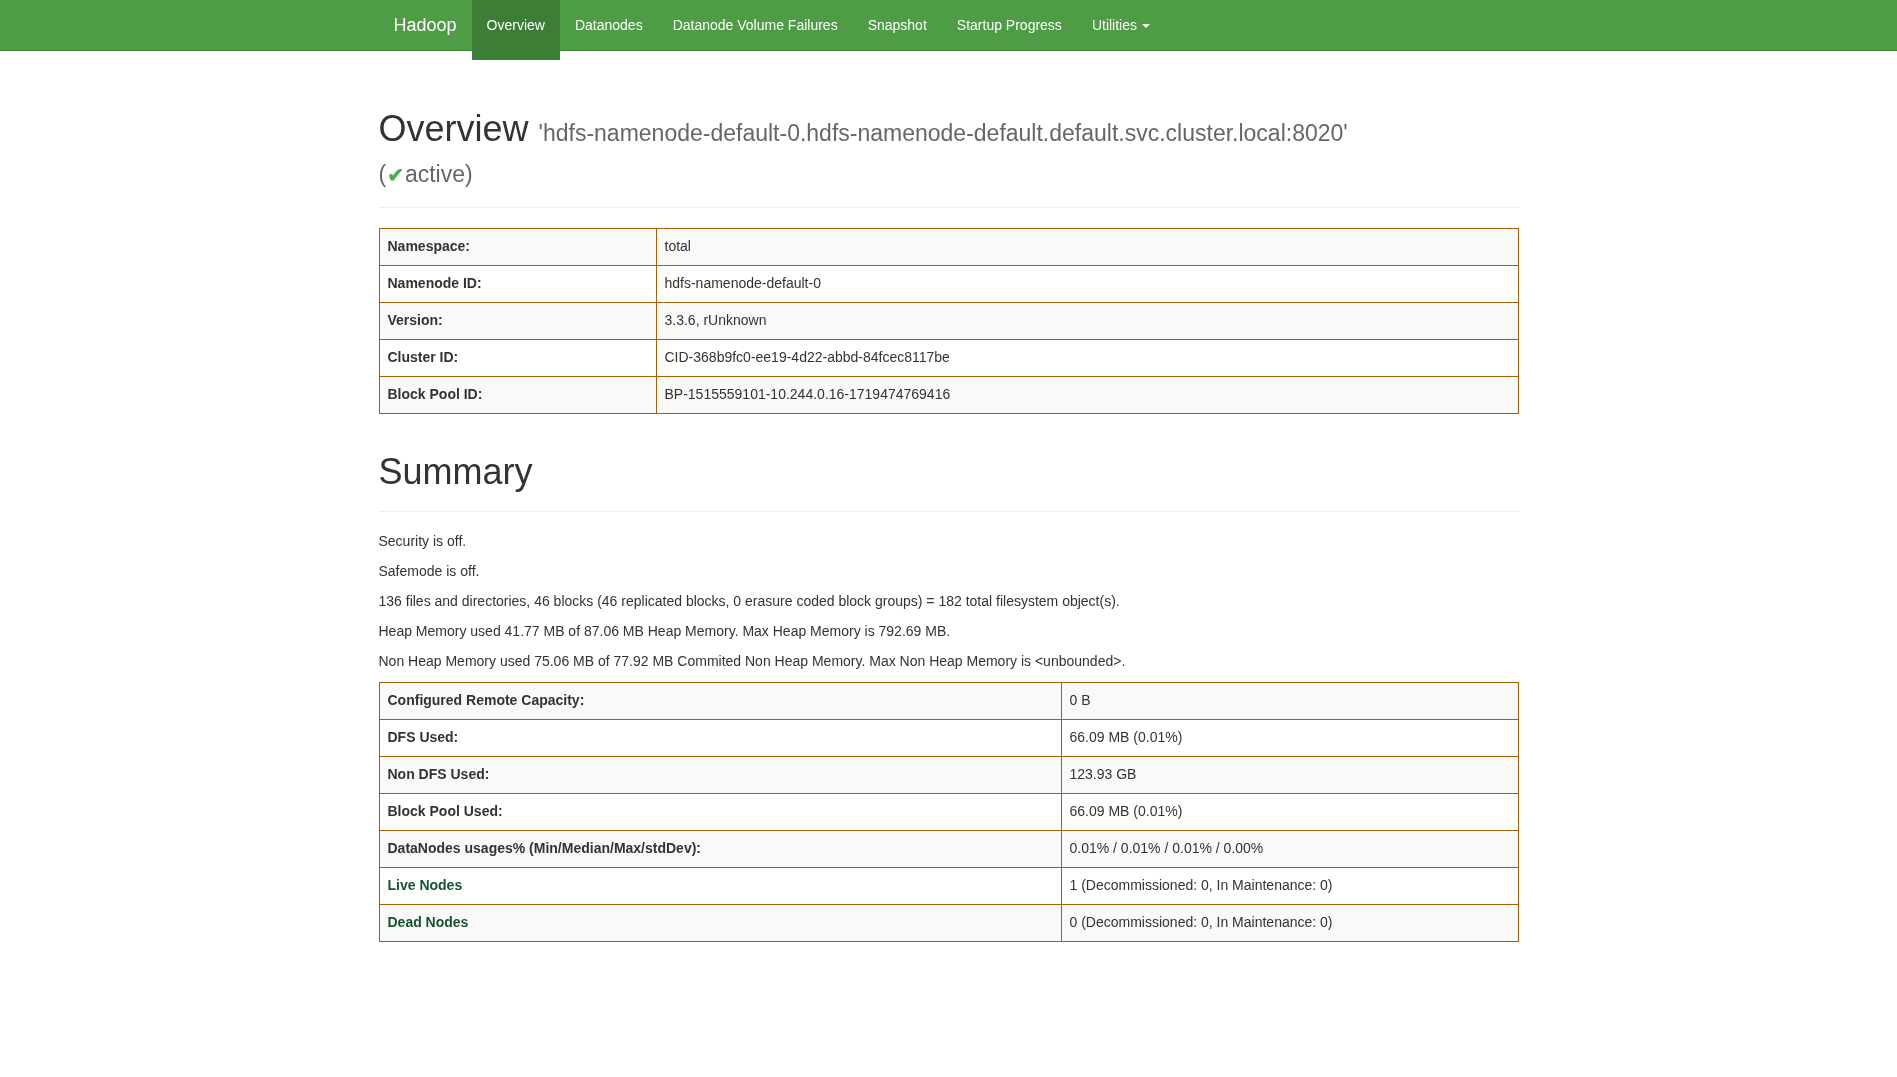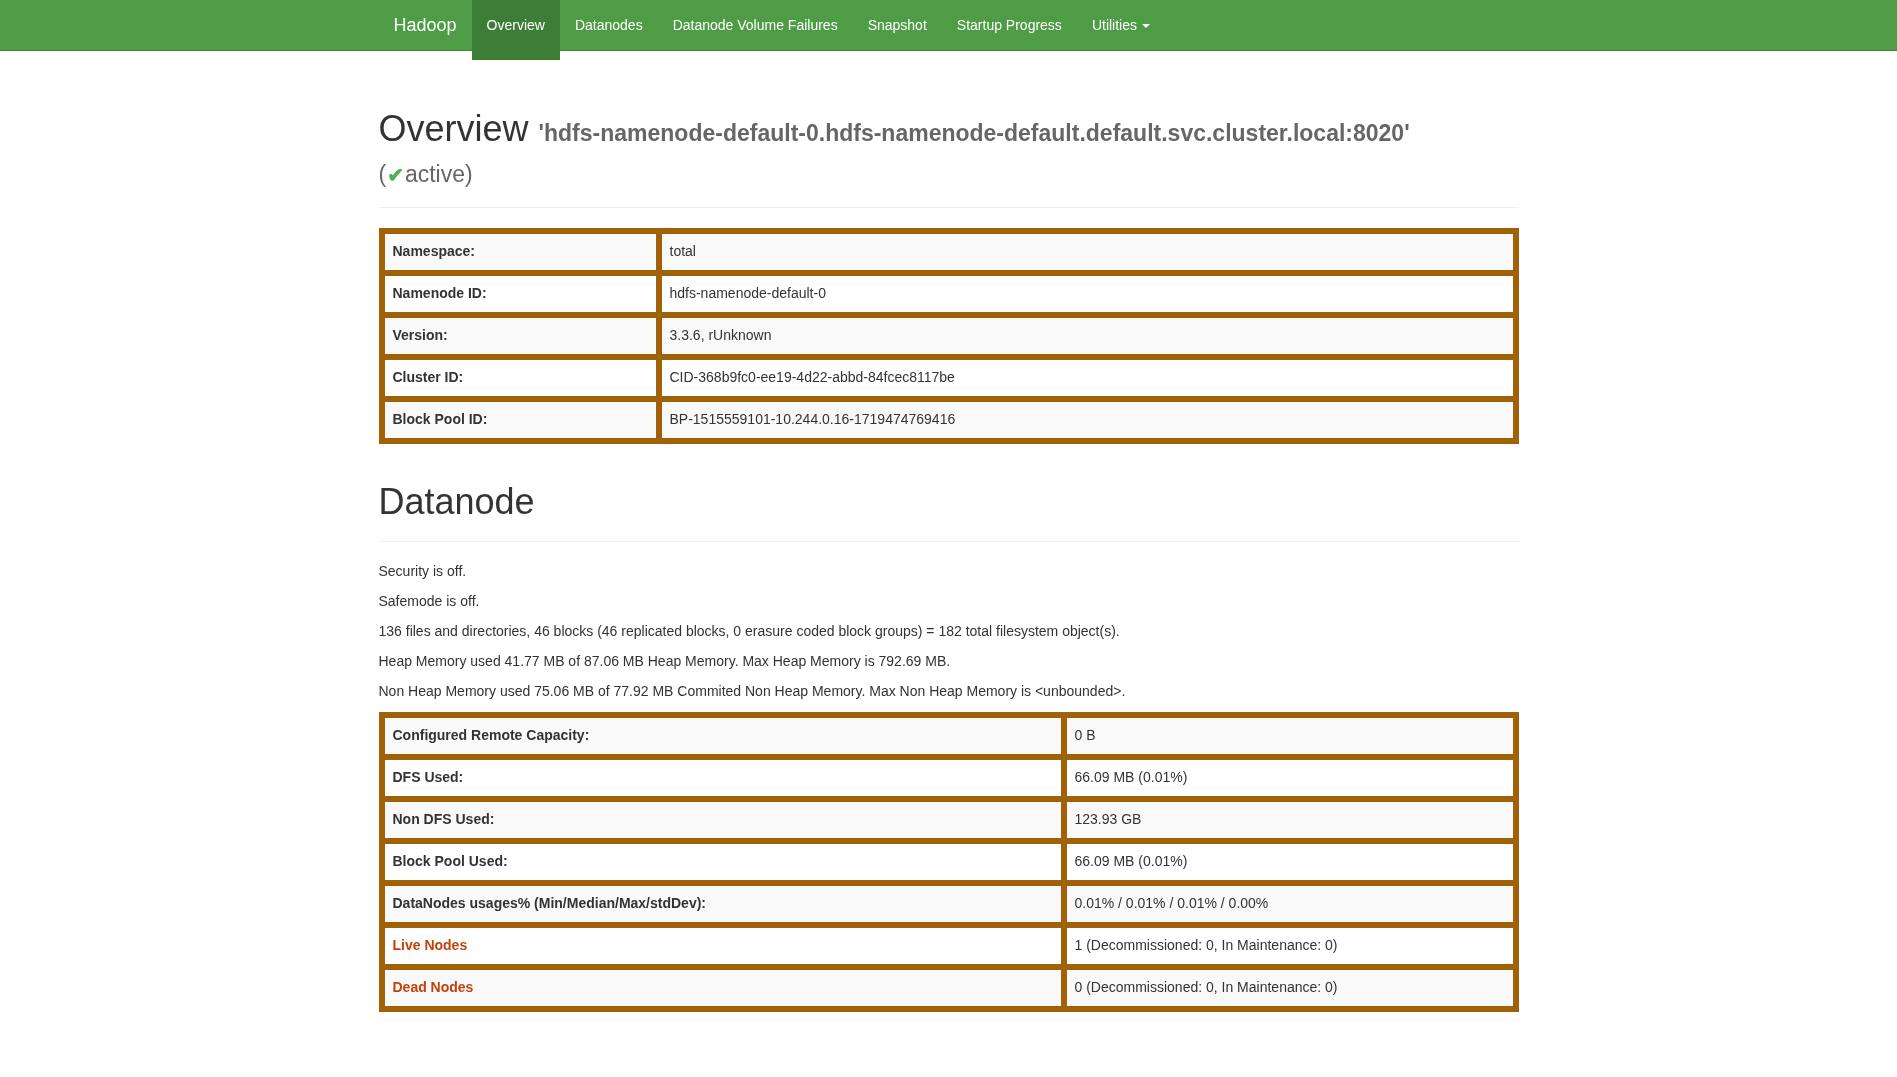--- a/index.html
+++ b/index.html
@@ -34,47 +34,47 @@
     border-top: 4px solid #fff;
     border-right: 4px solid transparent;
     border-left: 4px solid transparent;
     margin-left: 5px; vertical-align: middle;
   }
 
   
   h1 { font-size: 36px; font-weight: normal; color: #333; margin: 0; line-height: 1.1; }
   .page-header { margin-top: 58px; margin-bottom: 14px; }
   h1 small { font-size: 23px; font-weight: normal; color: #666; }
-  .endpoint { white-space: nowrap; font-weight: bold; }
+  .endpoint { white-space: nowrap; }
   .status-line { display: block; margin-top: 13px; }
   .check-icon { color: #4caf50; font-weight: bold; font-size: 20px; padding: 0 1px; }
 
   hr { border: 0; border-top: 1px solid #eee; margin: 20px 0; height: 0; }
 
   
   table.info {
     width: 100%; border-collapse: collapse;
     border: 1px solid #ddd; margin-bottom: 20px;
     background: #fff;
   }
   table.info th, table.info td {
-    padding: 8px; border: 6px solid #a16207;
+    padding: 8px; border: 1px solid #a16207;
     text-align: left; vertical-align: top;
     font-size: 14px; line-height: 1.42857; color: #333;
   }
   table.info th { font-weight: bold; }
   table.info tbody tr:nth-child(odd) { background: #f9f9f9; }
   table.table1 th { width: 277px; }
   table.table2 th { width: 682px; }
 
   .summary-title { margin-top: 38px; margin-bottom: 14px; }
 
   p.note { margin: 0 0 10px; }
 
-  a.row-link { color: #c2410c; text-decoration: none; font-weight: bold; cursor: pointer; }
+  a.row-link { color: #14532d; text-decoration: none; font-weight: bold; cursor: pointer; }
 </style>
 </head>
 <body>
 
 <nav class="navbar">
   <div class="container">
     <span class="navbar-brand">Hadoop</span>
     <ul class="nav">
       <li class="active">Overview</li>
       <li>Datanodes</li>
@@ -116,21 +116,21 @@
         <th>Cluster ID:</th>
         <td>CID-368b9fc0-ee19-4d22-abbd-84fcec8117be</td>
       </tr>
       <tr>
         <th>Block Pool ID:</th>
         <td>BP-1515559101-10.244.0.16-1719474769416</td>
       </tr>
     </tbody>
   </table>
 
-  <h1 class="summary-title">Datanode</h1>
+  <h1 class="summary-title">Summary</h1>
 
   <hr>
 
   <p class="note">Security is off.</p>
   <p class="note">Safemode is off.</p>
   <p class="note">136 files and directories, 46 blocks (46 replicated blocks, 0 erasure coded block groups) = 182 total filesystem object(s).</p>
   <p class="note">Heap Memory used 41.77 MB of 87.06 MB Heap Memory. Max Heap Memory is 792.69 MB.</p>
   <p class="note">Non Heap Memory used 75.06 MB of 77.92 MB Commited Non Heap Memory. Max Non Heap Memory is &lt;unbounded&gt;.</p>
 
   <table class="info table2">

